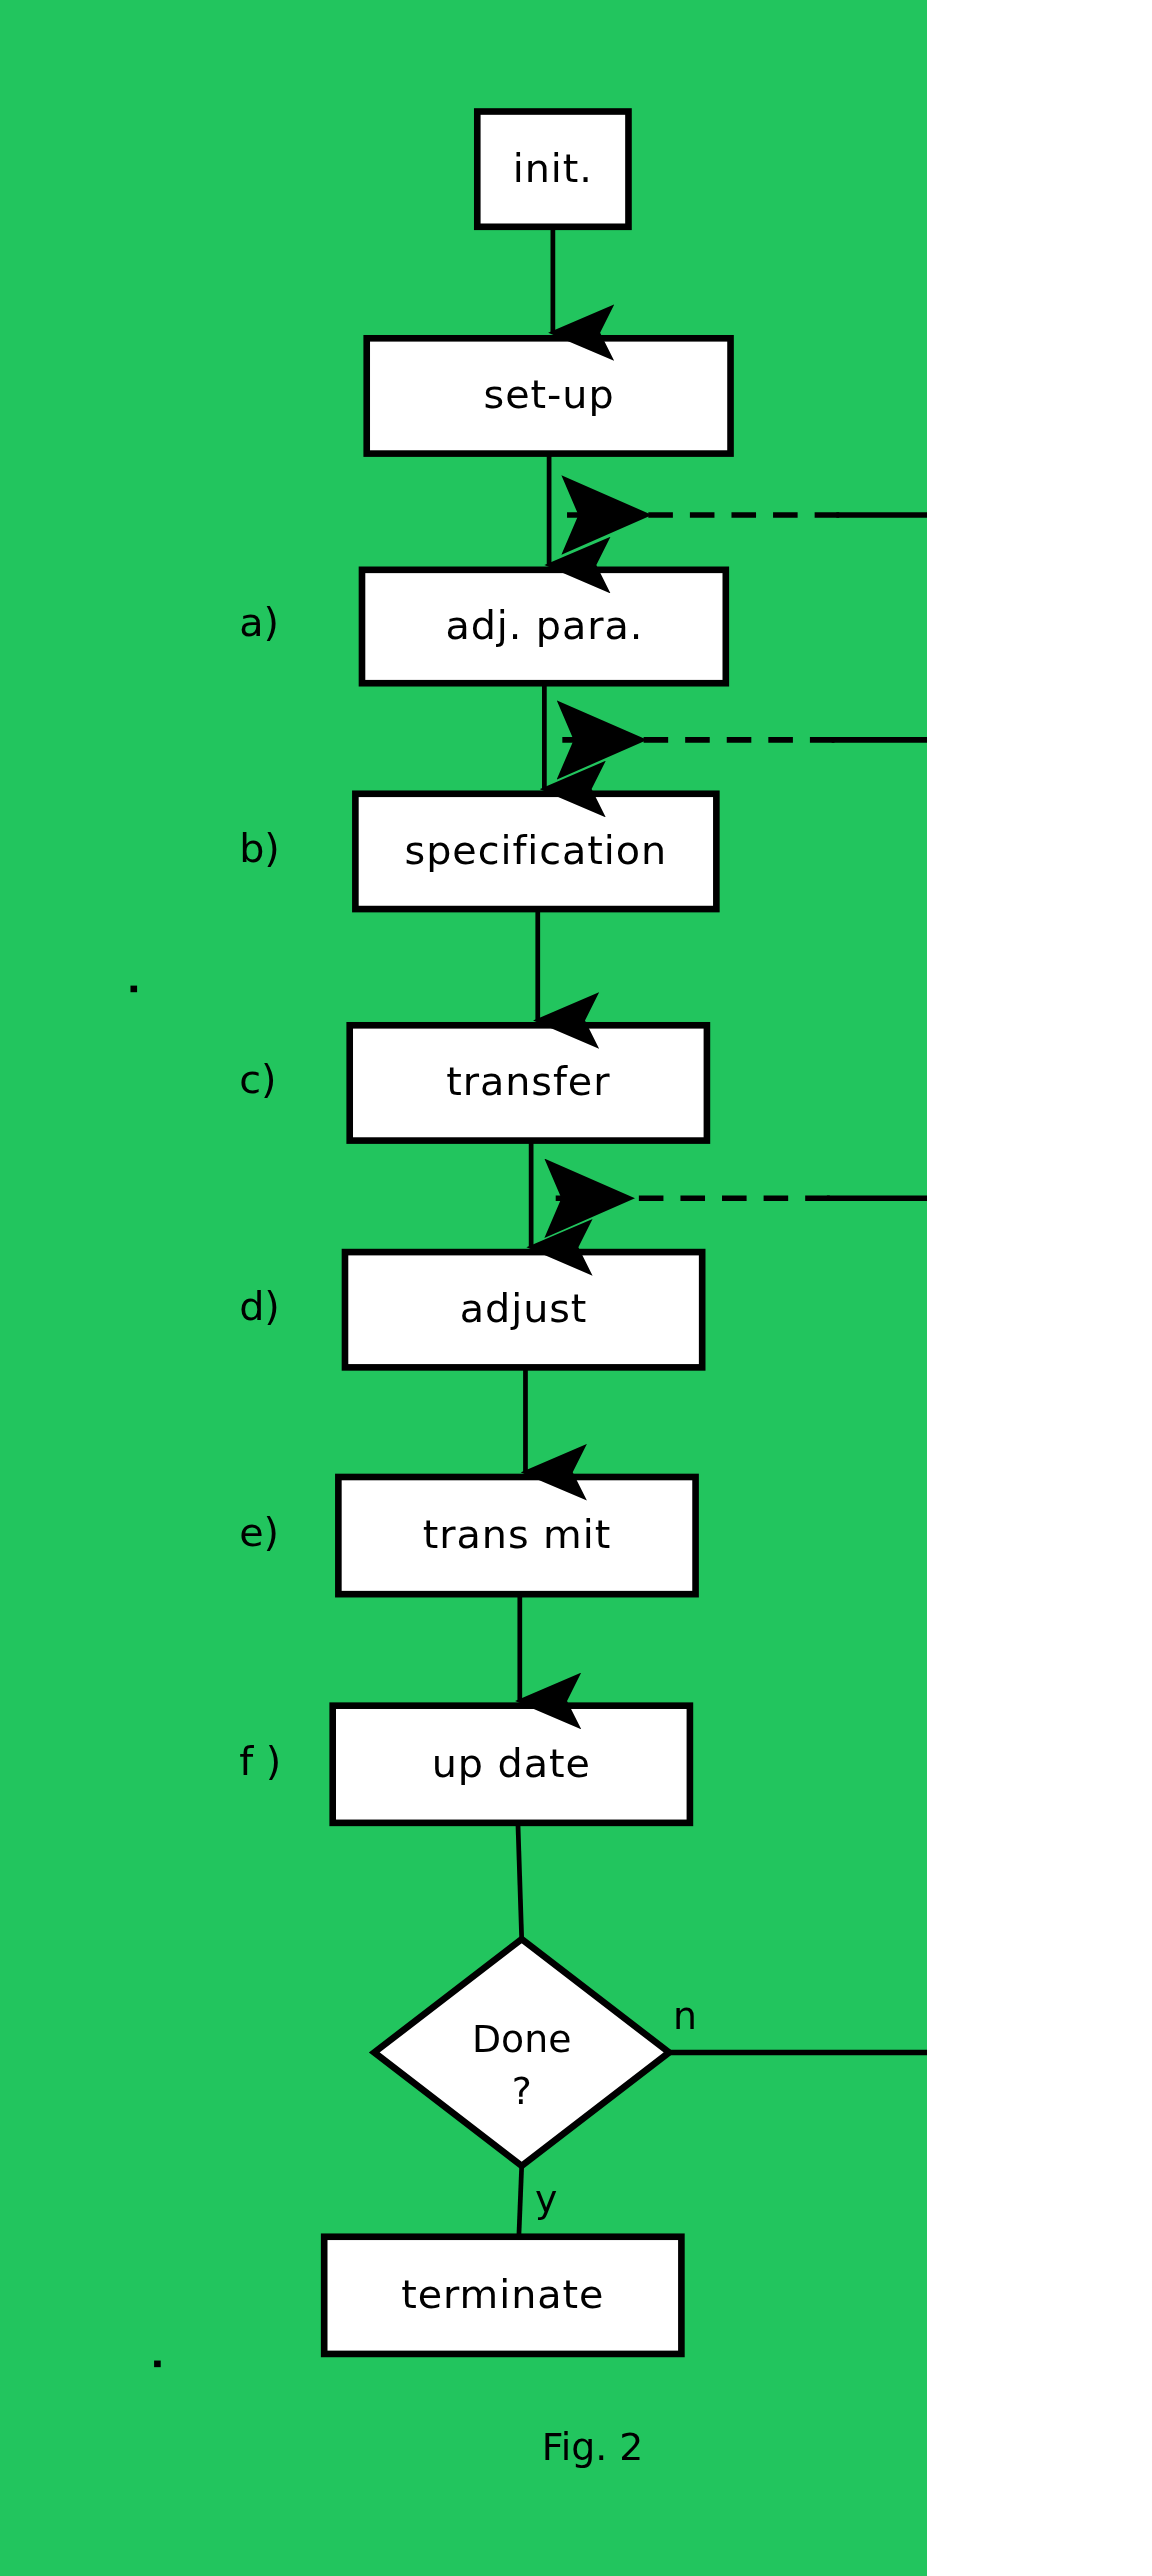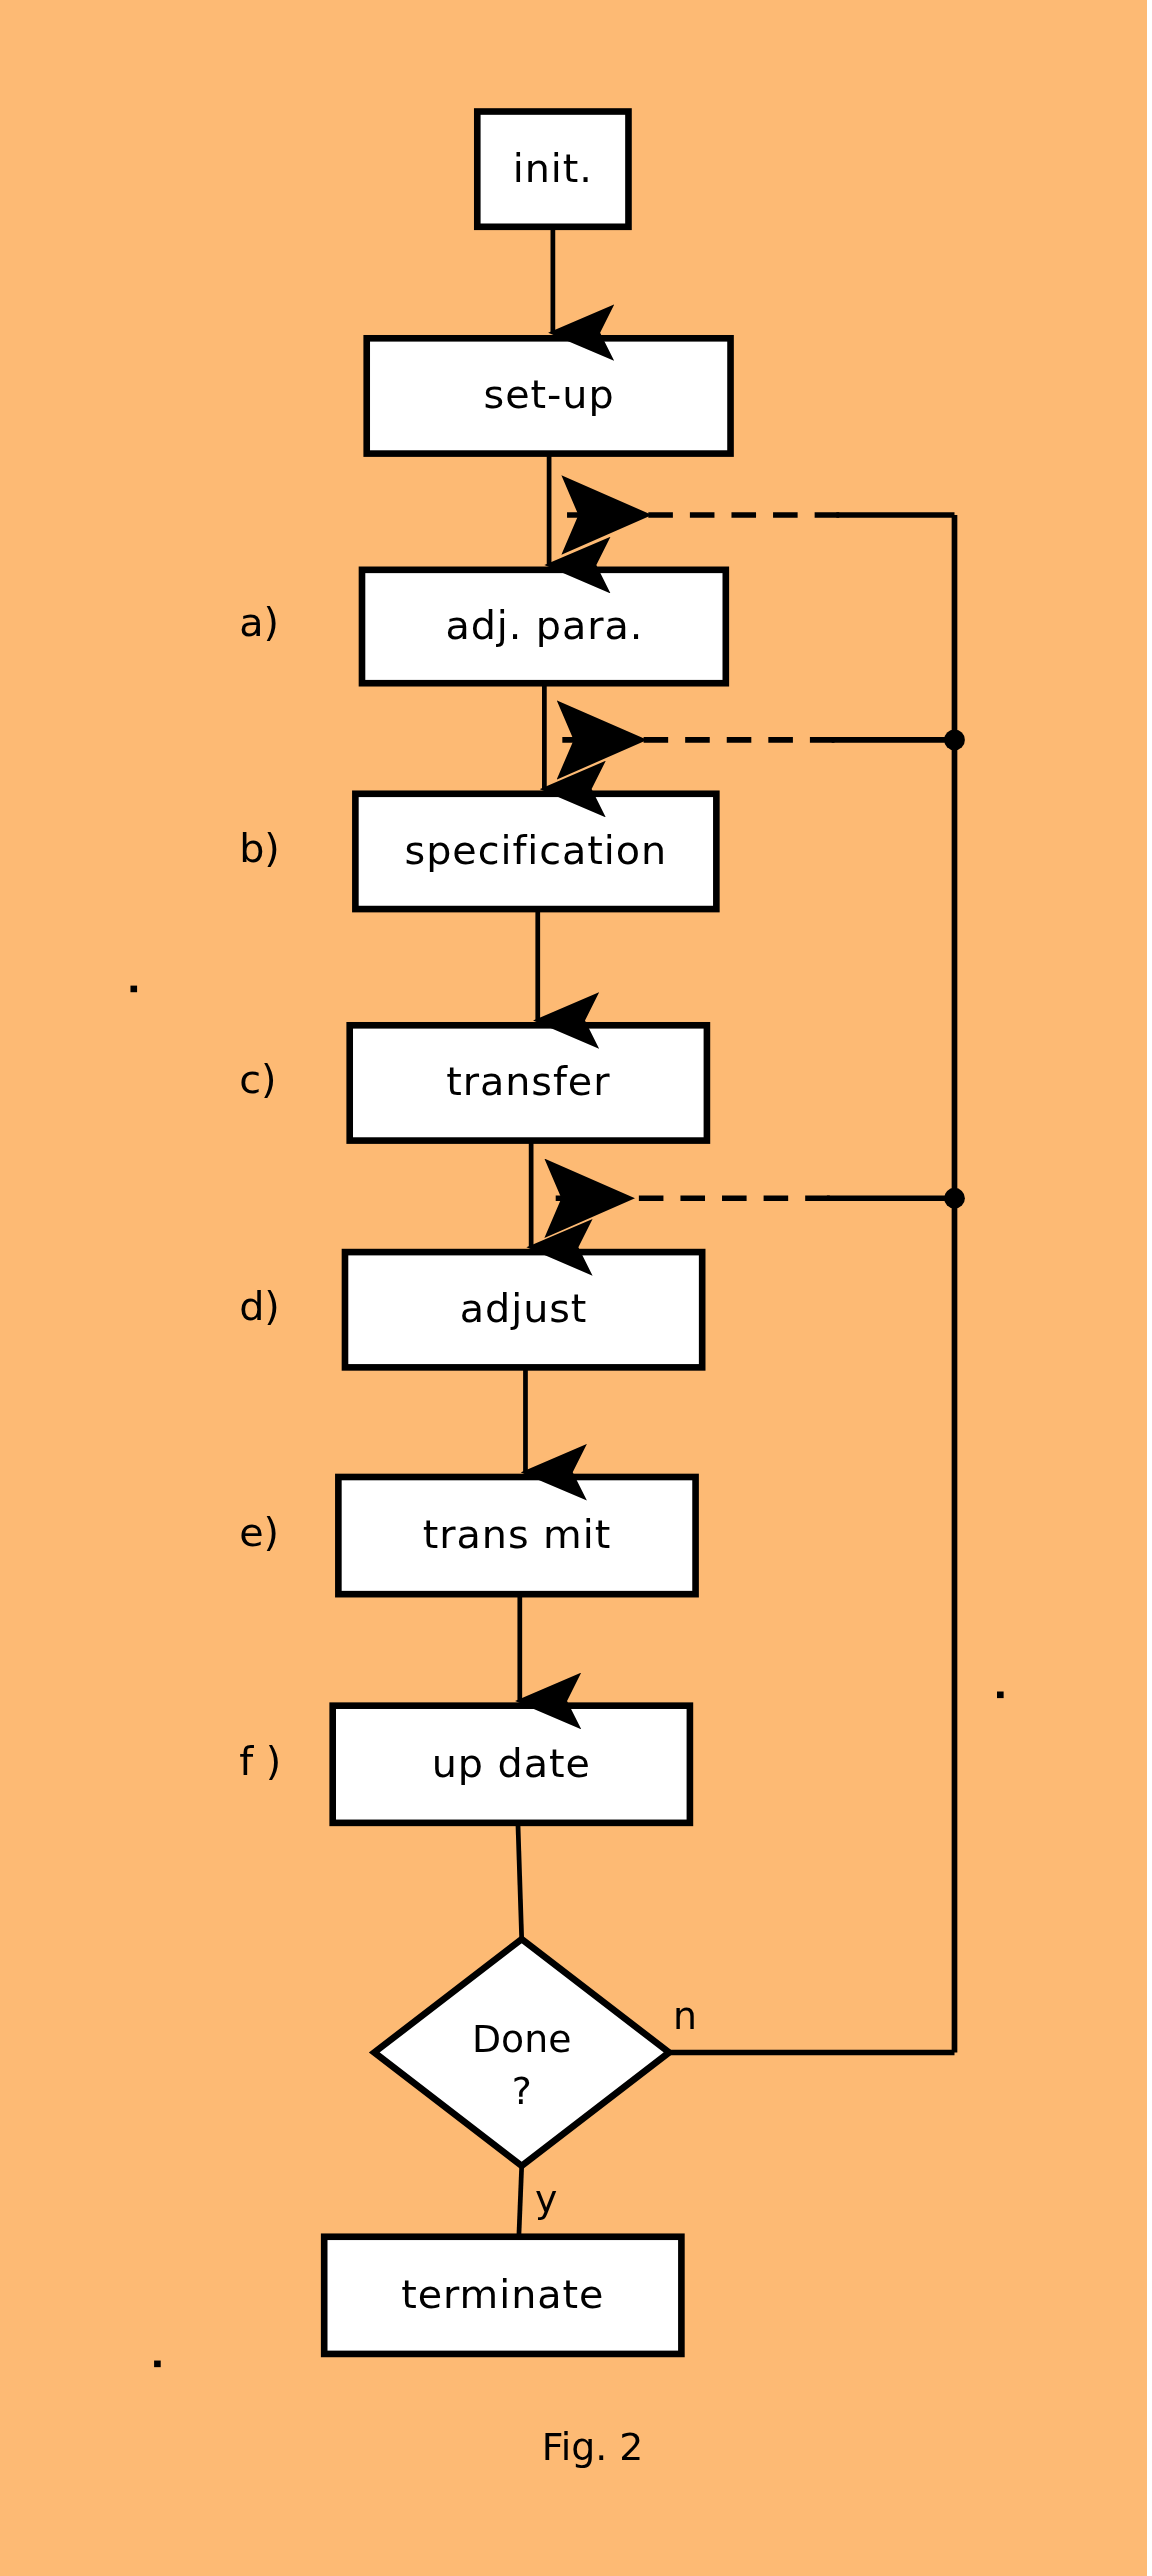--- a/index.html
+++ b/index.html
@@ -5,23 +5,23 @@
   html, body {
     margin: 0;
     padding: 0;
     background: #ffffff;
   }
   body {
     font-family: "DejaVu Sans", sans-serif;
   }
   #page {
     position: relative;
-    width: 1147px;
+    width: 927px;
     height: 2576px;
-    background: #fdba74;
+    background: #22c55e;
     overflow: hidden;
   }
   svg#flow {
     position: absolute;
     left: 0;
     top: 0;
     width: 1153px;
     height: 2576px;
   }
   .box-rect {

